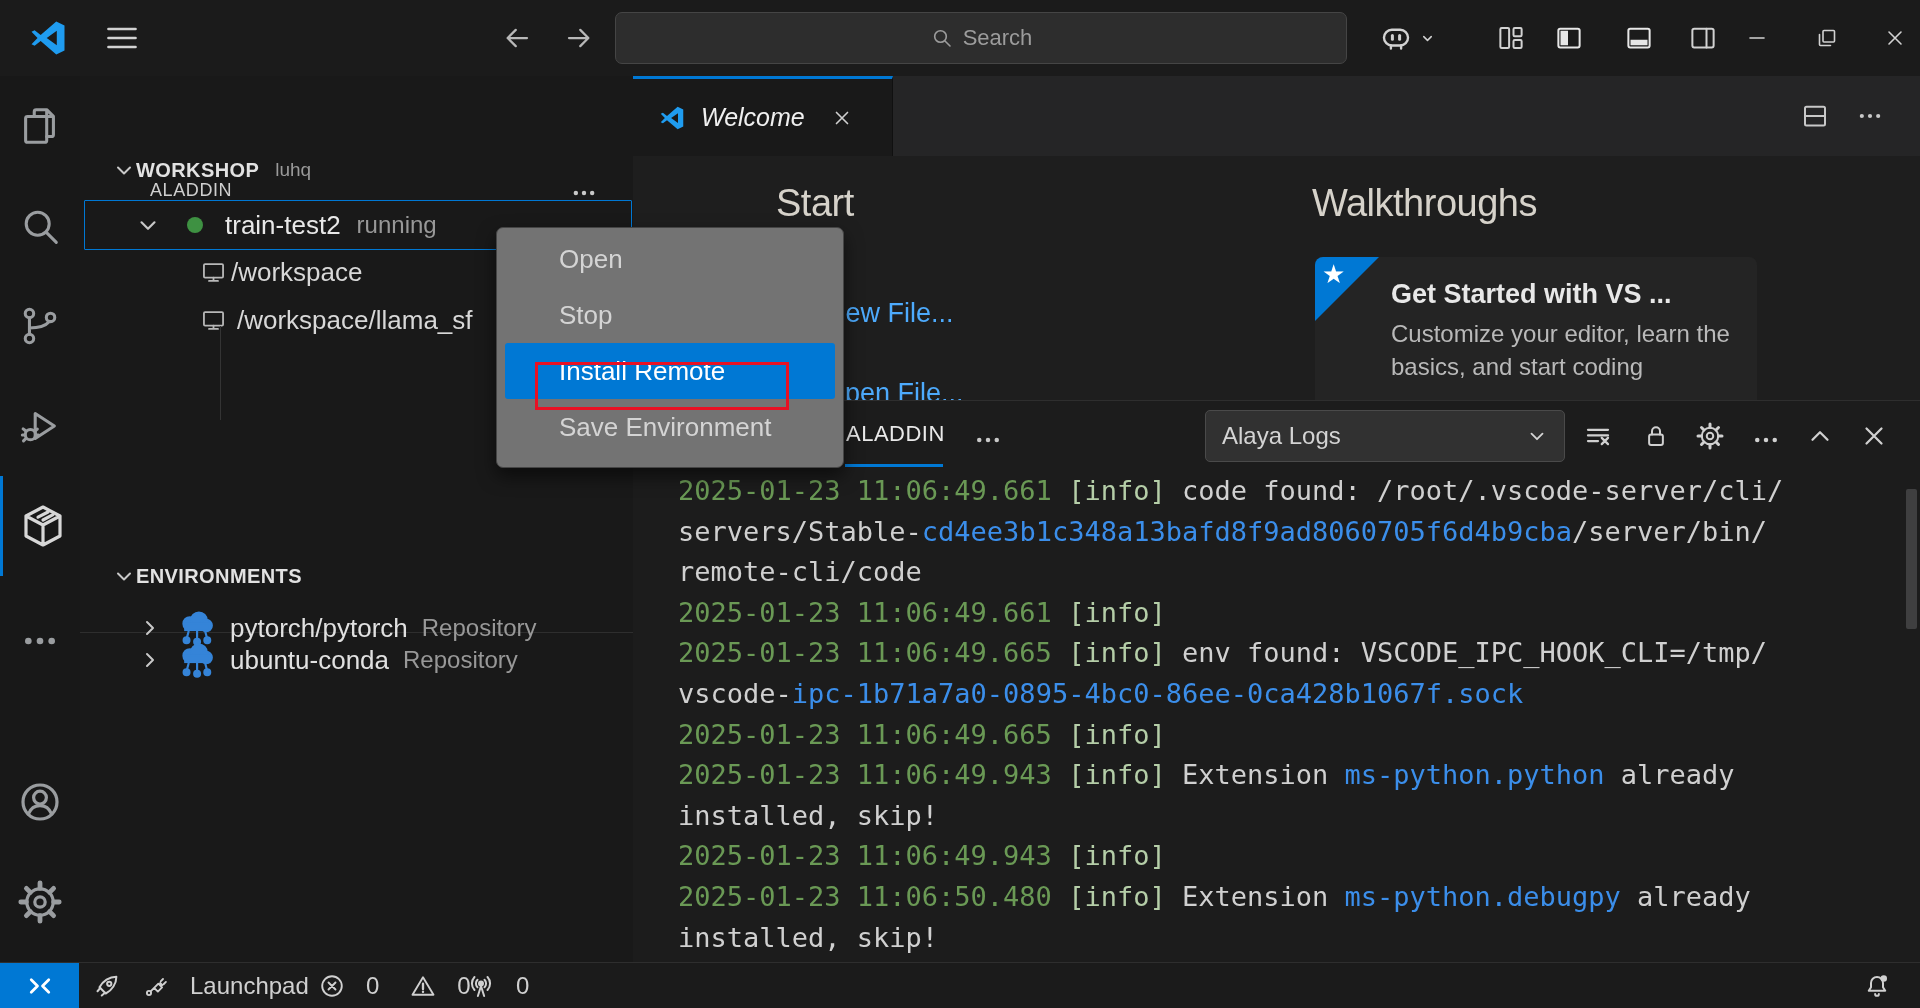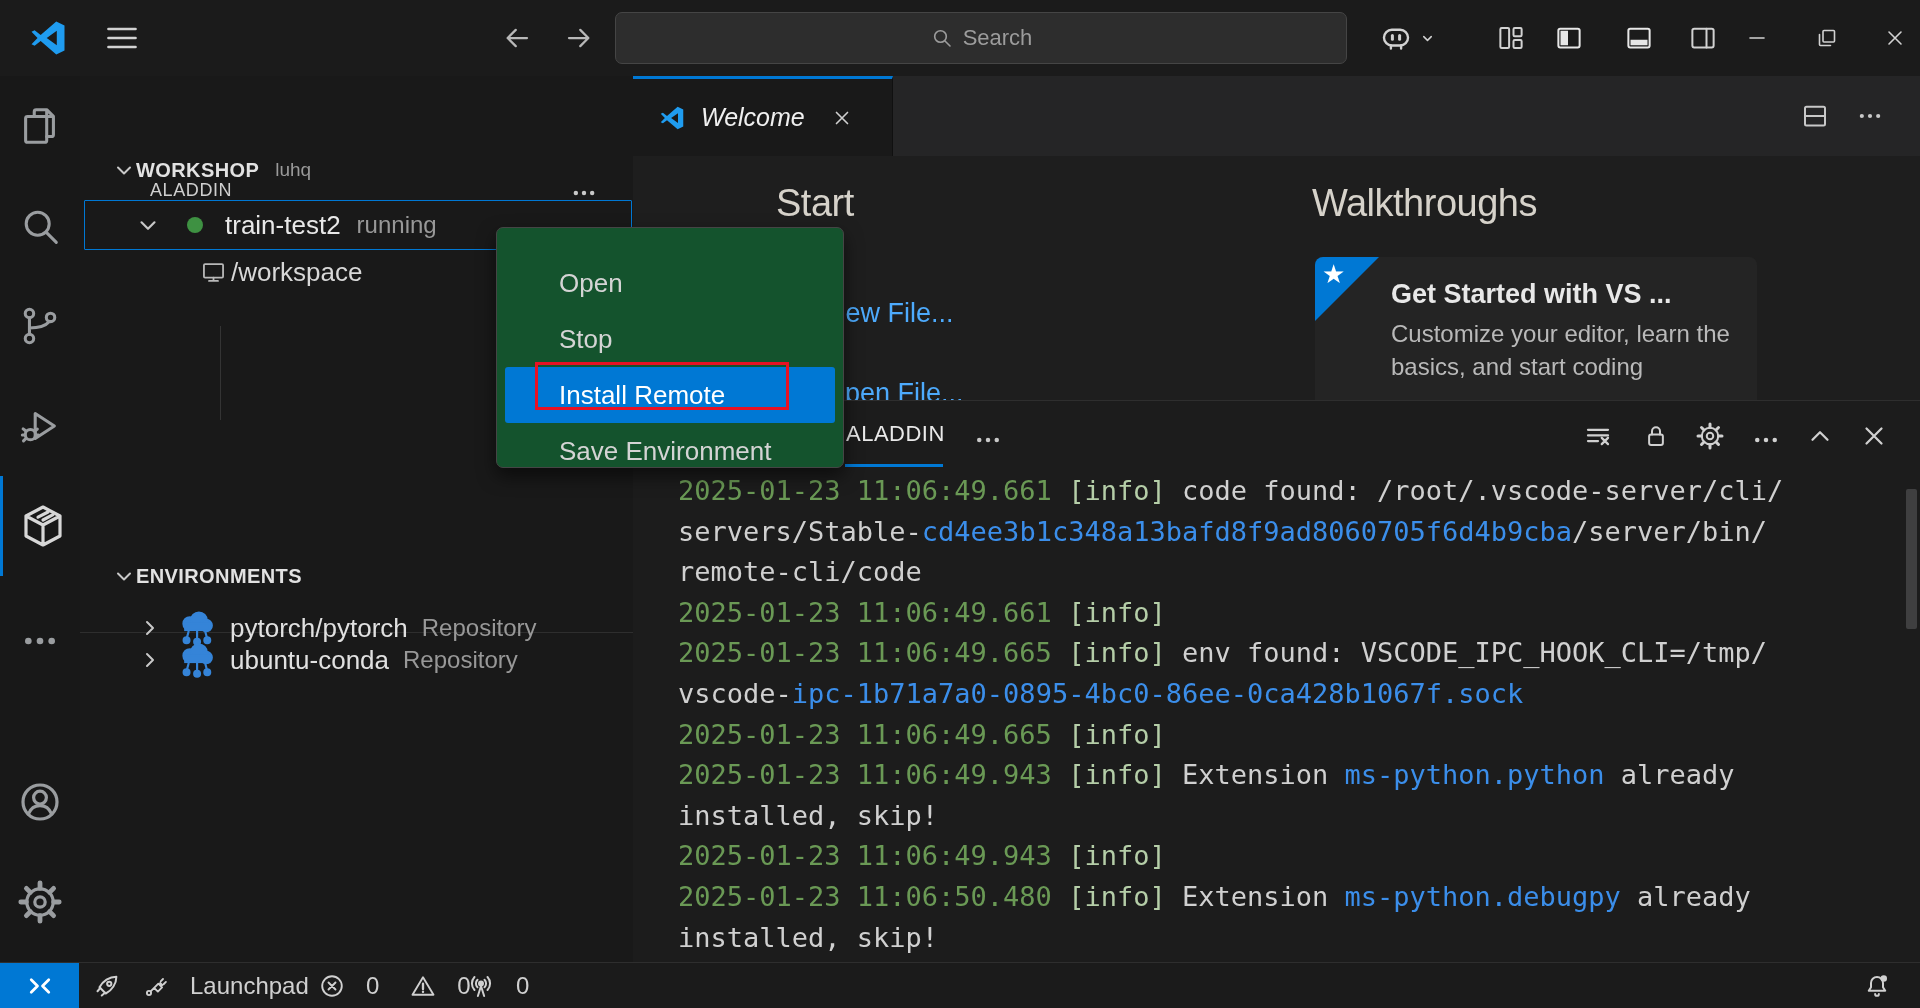--- a/index.html
+++ b/index.html
@@ -68,22 +68,22 @@
   .vscroll{position:absolute;left:1273px;top:88px;width:11px;height:140px;background:#3f3f40;border-radius:2px;}
 
   
   .statusbar{position:absolute;left:0;top:962px;width:1920px;height:46px;background:#1b1b1b;border-top:1px solid #2e2e2e;
     color:#d0d0d0;font-size:24px;}
   .remote{position:absolute;left:0;top:0;width:79px;height:46px;background:#0078d4;color:#ffffff;
     display:flex;align-items:center;justify-content:center;}
   .sb-item{position:absolute;top:0;height:46px;display:flex;align-items:center;gap:20px;}
 
   
-  .ctxmenu{position:absolute;left:496px;top:227px;width:348px;height:241px;background:#14532d;
-    border:1px solid #454545;border-radius:7px;box-shadow:0 8px 18px rgba(0,0,0,.55);z-index:100;padding-top:27px;box-sizing:border-box;}
+  .ctxmenu{position:absolute;left:496px;top:227px;width:348px;height:241px;background:#737373;
+    border:1px solid #454545;border-radius:7px;box-shadow:0 8px 18px rgba(0,0,0,.55);z-index:100;padding-top:3px;box-sizing:border-box;}
   .ctx-item{height:56px;display:flex;align-items:center;padding-left:62px;font-size:26px;color:#d4d4d4;}
   .ctx-item.highlight{background:#0078d4;color:#ffffff;margin:0 8px;padding-left:54px;border-radius:3px;}
   .annotation{position:absolute;left:38px;top:134px;width:248px;height:42px;border:3px solid #e81123;z-index:101;}
 </style>
 </head>
 <body>
 
 <div class="window">
 
   <div class="titlebar">
@@ -265,20 +265,29 @@
     <div class="tree-row" style="top:172px;">
       <span style="margin-left:116px;color:#b8b8b8;">
         <svg class="ico" width="27" height="27" viewBox="0 0 24 24">
             <rect x="3.5" y="4.5" width="17" height="12" rx="1"></rect>
             <path d="M12 16.5 V19.5 M8 19.5 H16"></path>
           </svg>
       </span>
       <span style="margin-left:4px;">/workspace</span>
     </div>
 
+    <div class="tree-row" style="top:220px;">
+      <span style="margin-left:116px;color:#b8b8b8;">
+        <svg class="ico" width="27" height="27" viewBox="0 0 24 24">
+            <rect x="3.5" y="4.5" width="17" height="12" rx="1"></rect>
+            <path d="M12 16.5 V19.5 M8 19.5 H16"></path>
+          </svg>
+      </span>
+      <span style="margin-left:10px;">/workspace/llama_sf</span>
+    </div>
     <div class="indent-guide"></div>
 
     <div class="side-divider"></div>
 
     <div class="sec-head" style="left:32px;top:488px;">
       <span>
         <svg class="ico" width="24" height="24" viewBox="0 0 24 24" style="color:#c8c8c8;">
             <path d="M6 9.5 L12 15.5 L18 9.5" stroke-width="2"></path>
           </svg>
       </span>
@@ -377,20 +386,28 @@
   <div class="panel">
     <div class="panel-tab">ALADDIN</div>
     <div class="panel-tab-underline"></div>
     <div class="panel-icon" style="left:340px;top:24px;color:#c8c8c8;">
       <svg width="30" height="30" viewBox="0 0 24 24" fill="currentColor">
           <circle cx="5" cy="12" r="1.8"></circle>
           <circle cx="12" cy="12" r="1.8"></circle>
           <circle cx="19" cy="12" r="1.8"></circle>
         </svg>
     </div>
+    <div class="channel-select">
+      <span>Alaya Logs</span>
+      <span>
+        <svg class="ico" width="22" height="22" viewBox="0 0 24 24">
+            <path d="M6 9.5 L12 15.5 L18 9.5" stroke-width="2"></path>
+          </svg>
+      </span>
+    </div>
     <div class="panel-icon" style="left:950px;">
       <svg class="ico" width="30" height="30" viewBox="0 0 24 24">
           <path d="M4 7 H20 M4 11.5 H20 M4 16 H12 M15 13.5 L20 18.5 M20 13.5 L15 18.5" stroke-width="1.8"></path>
         </svg>
     </div>
     <div class="panel-icon" style="left:1008px;">
       <svg class="ico" width="30" height="30" viewBox="0 0 24 24">
           <rect x="6.5" y="10.8" width="11" height="8.4" rx="1.6"></rect>
           <path d="M8.8 10.8 V8.2 A3.2 3.2 0 0 1 15.2 8.2 V10.8"></path>
         </svg>

